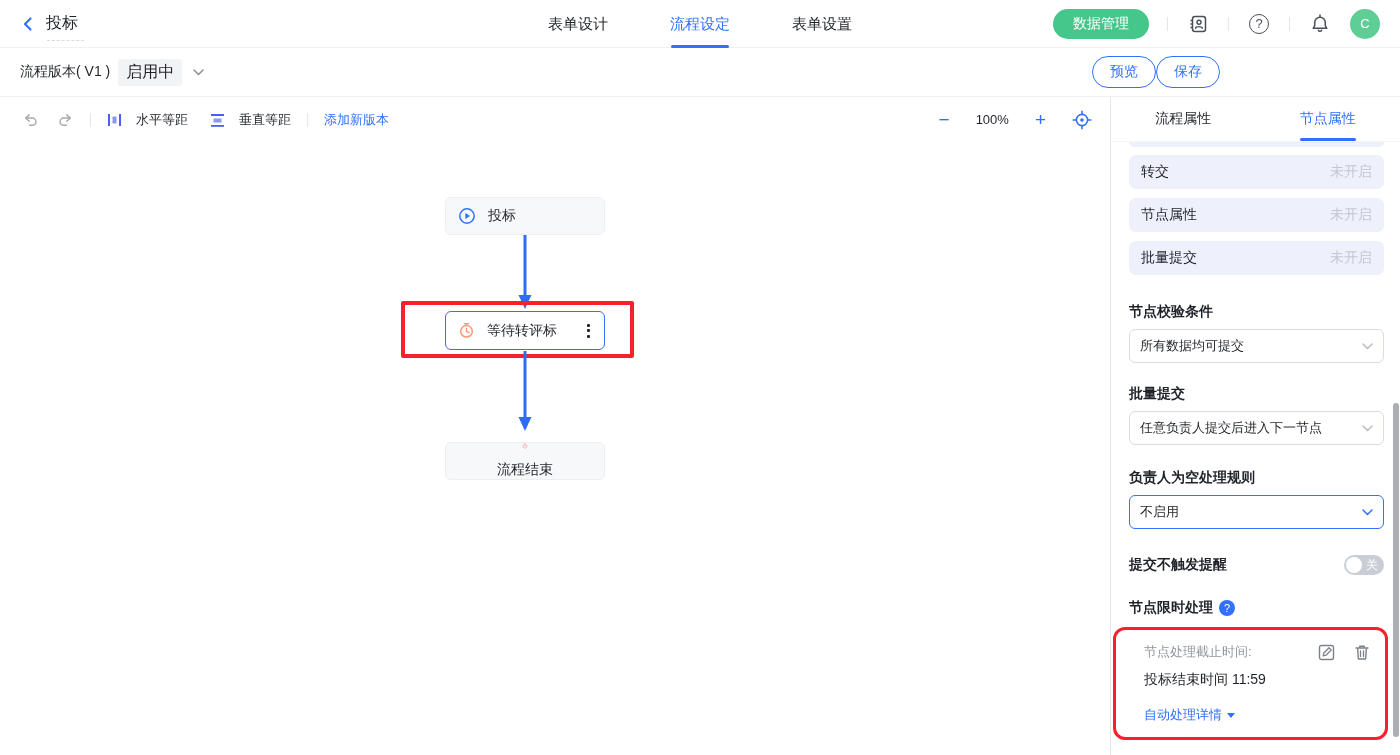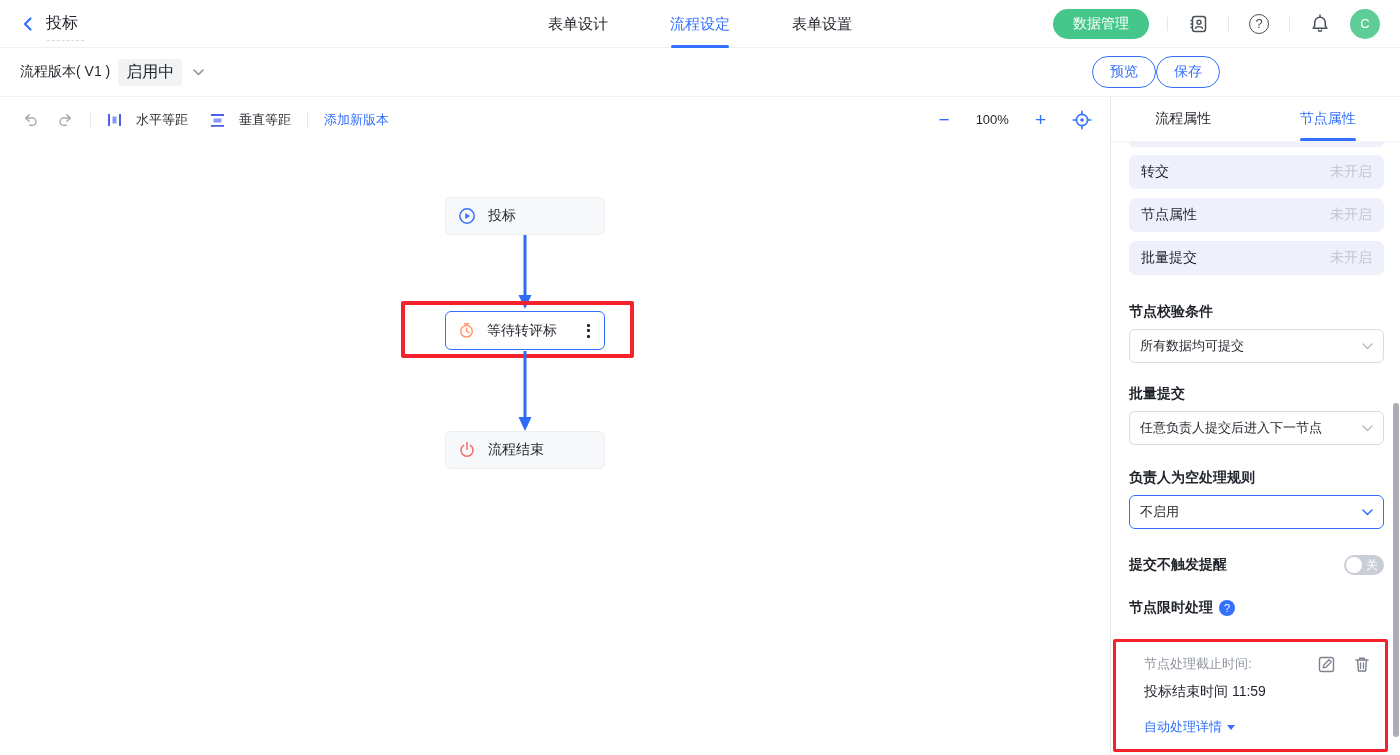--- a/index.html
+++ b/index.html
@@ -58,21 +58,21 @@
     font-family:"Liberation Sans","DejaVu Sans",sans-serif; }
   .zoom-level { font-size:13px; color:#1f2329; }
 
   
   .canvas { position:relative; height:613px; background:#fff; }
   .node { position:absolute; width:160px; height:38px; background:#f6f8fa;
     border:1px solid #eceef2; border-radius:6px; display:flex; align-items:center;
     padding:0 12px; gap:12px; font-size:14px; cursor:pointer; }
   .node-start { left:445px; top:55px; }
   .node-wait  { left:445px; top:169px; height:39px; background:#fff; border:1.5px solid #3370ff; }
-  .node-end   { left:445px; top:289px; }
+  .node-end   { left:445px; top:300px;flex-direction:column; }
   .node-label { flex:1; }
   .kebab { display:flex; flex-direction:column; gap:2.5px; padding:4px 2px; cursor:pointer; }
   .kebab i { width:3px; height:3px; background:#23262d; border-radius:1px; display:block; }
   .edge { position:absolute; left:515px; width:20px; }
   .edge1 { top:93px; height:76px; }
   .edge2 { top:209px; height:83px; }
   .red-rect-canvas { position:absolute; left:401px; top:159px; width:233px; height:57px;
     border:4px solid #f5222d; border-radius:2px; pointer-events:none; }
 
   
@@ -97,21 +97,21 @@
   .select.focused { border:1.5px solid #3370ff; }
   .toggle-row { margin-top:26px; display:flex; align-items:center; justify-content:space-between; }
   .toggle { width:40px; height:20px; border-radius:10px; background:#c9cdd6; position:relative;
     cursor:pointer; display:block; }
   .toggle .knob { position:absolute; left:2px; top:2px; width:16px; height:16px; background:#fff;
     border-radius:50%; }
   .toggle .t-state { position:absolute; right:6px; top:3px; font-size:12px; color:#fff; line-height:14px; }
   .sec-head { margin-top:24px; display:flex; align-items:center; gap:6px; }
   .qicon { width:16px; height:16px; background:#3370ff; color:#fff; border-radius:50%;
     font-size:11px; display:flex; align-items:center; justify-content:center; cursor:pointer; }
-  .deadline-box { margin:22px -4px 0 -16px; border:3px solid #f5222d; border-radius:2px;
+  .deadline-box { margin:10px -4px 0 -16px; border:3px solid #f5222d; border-radius:12px;
     padding:13px 14px 13px 28px; }
   .dl-row1 { display:flex; align-items:center; justify-content:space-between; }
   .dl-label { font-size:13px; color:#8f959e; }
   .dl-icons { display:flex; gap:18px; }
   .dl-icons .hicon { width:18px; height:18px; }
   .dl-value { margin-top:10px; font-size:14px; color:#1f2329; }
   .dl-link { margin-top:17px; font-size:13px; color:#3370ff; display:flex; align-items:center;
     gap:5px; cursor:pointer; }
   .caret-down { width:0; height:0; border-left:4.5px solid transparent; border-right:4.5px solid transparent;
     border-top:5.5px solid #3370ff; display:inline-block; margin-top:1px; }

